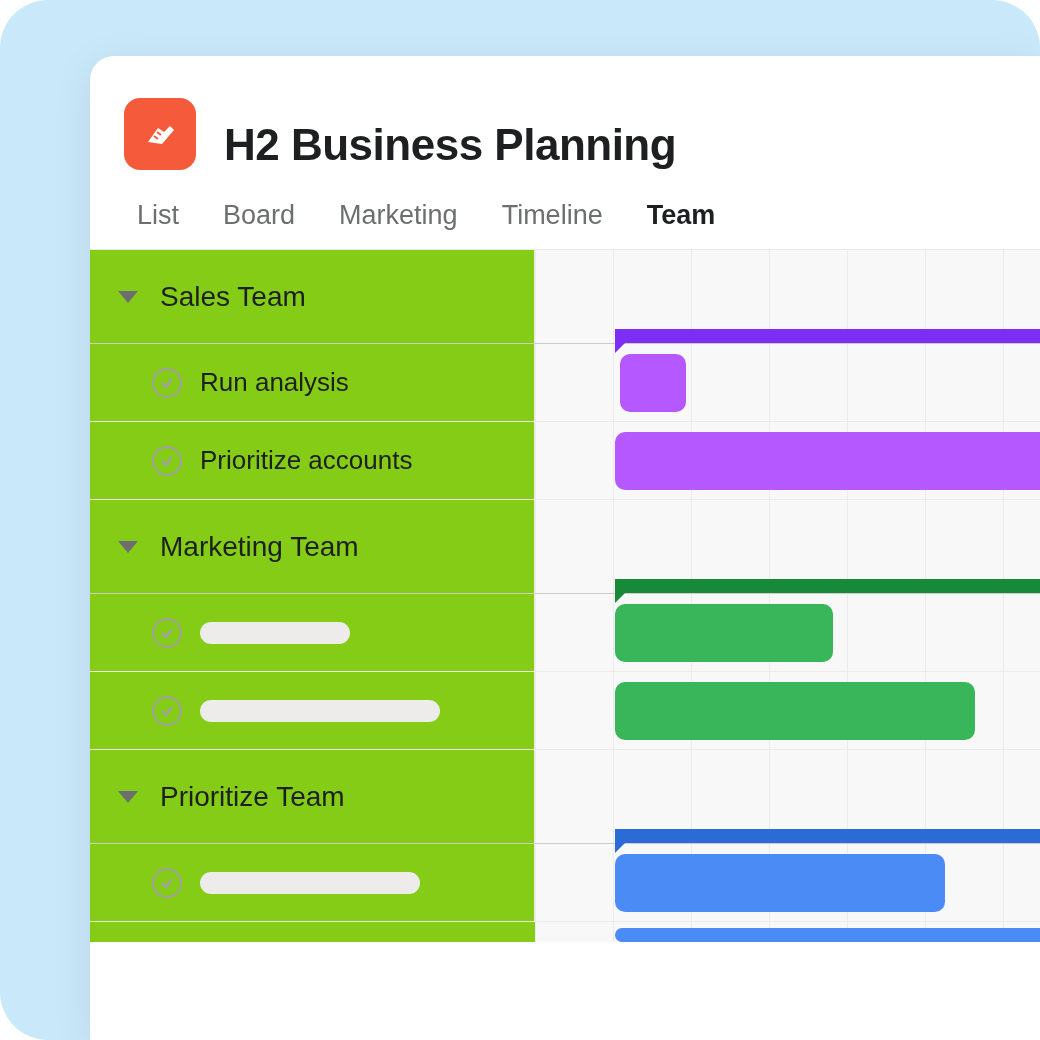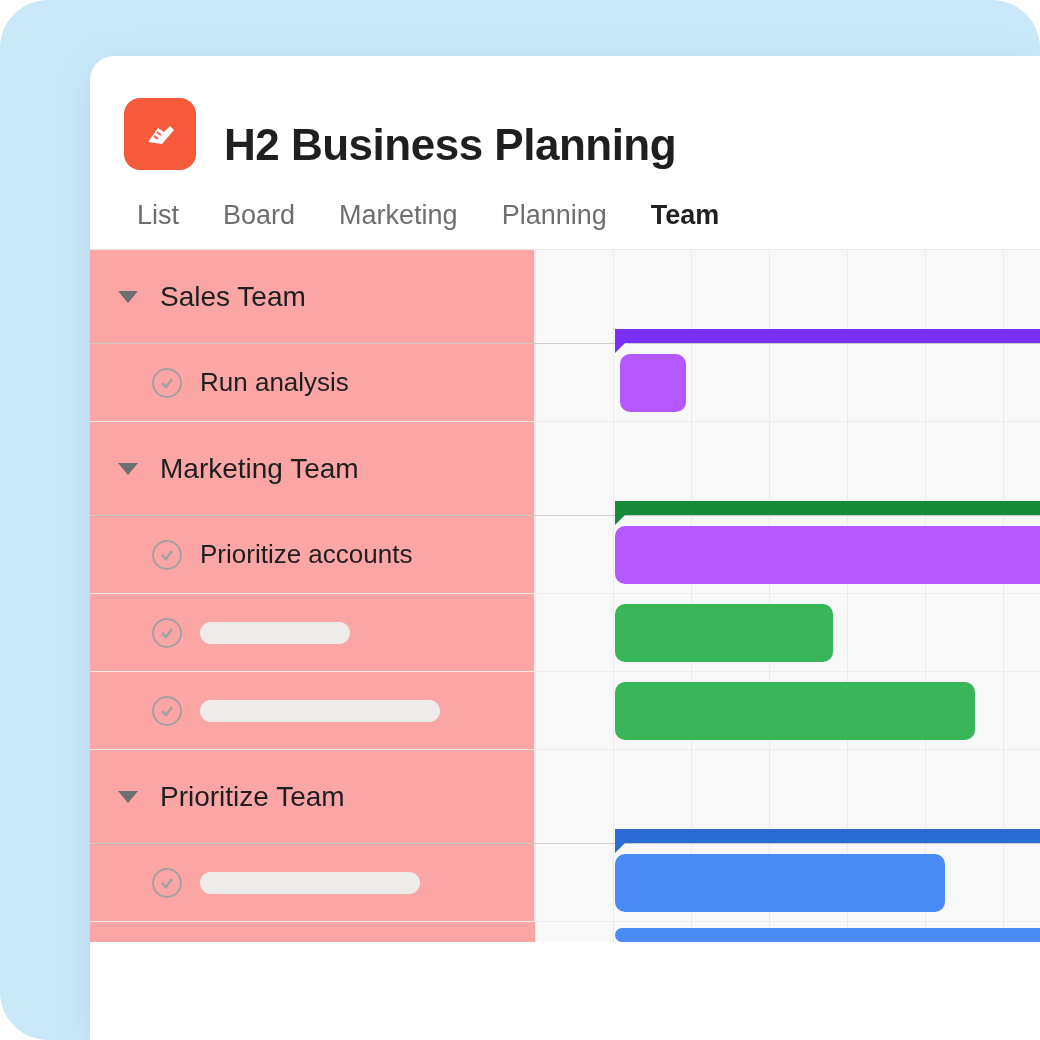--- a/index.html
+++ b/index.html
@@ -58,21 +58,21 @@
     position: absolute; top:0; bottom:0; width:1px; background:#edeae9;
   }
   .row {
     position: relative;
     height: 78px;
     border-bottom: 1px solid #edeae9;
   }
   .row.section { height: 94px; border-bottom: 1px solid #cfcbcb; }
   .row .label-area {
     position: absolute; left:0; top:0; bottom:0; width:445px;
-    background:#fca5a5;
+    background:#84cc16;
     display:flex; align-items:center;
     border-right: 1px solid #edeae9;
   }
   .section .label-area { padding-left: 28px; gap: 22px; }
   .task .label-area { padding-left: 62px; gap: 18px; }
   .caret {
     width:0; height:0;
     border-left: 10px solid transparent;
     border-right: 10px solid transparent;
     border-top: 12px solid #6d6e6f;
@@ -119,21 +119,21 @@
           <path d="M14 22 L18 25 M17 18 L21 21" stroke="#f55b3b" stroke-width="2"></path>
         </svg>
       </div>
       <div class="proj-title">H2 Business Planning</div>
     </div>
 
     <div class="tabs">
       <div class="tab">List</div>
       <div class="tab">Board</div>
       <div class="tab">Marketing</div>
-      <div class="tab">Planning</div>
+      <div class="tab">Timeline</div>
       <div class="tab active">Team</div>
     </div>
 
     <div class="gantt">
       <div class="gantt-bg">
         <div class="grid-line" style="left:0px"></div>
         <div class="grid-line" style="left:78px"></div>
         <div class="grid-line" style="left:156px"></div>
         <div class="grid-line" style="left:234px"></div>
         <div class="grid-line" style="left:312px"></div>
@@ -152,38 +152,38 @@
         <div class="label-area">
           <div class="check">
               <svg width="16" height="16" viewBox="0 0 16 16" fill="none">
                 <path d="M3 8 L7 12 L13 4" stroke-width="2.5"></path>
               </svg>
             </div>
           <div class="task-label">Run analysis</div>
         </div>
         <div class="bar purple" style="left:530px; width:66px;"></div>
       </div>
+      <div class="row task">
+        <div class="label-area">
+          <div class="check">
+              <svg width="16" height="16" viewBox="0 0 16 16" fill="none">
+                <path d="M3 8 L7 12 L13 4" stroke-width="2.5"></path>
+              </svg>
+            </div>
+          <div class="task-label">Prioritize accounts</div>
+        </div>
+        <div class="bar purple" style="left:525px; right:0; border-radius:10px 0 0 10px;"></div>
+      </div>
+
       <div class="row section">
         <div class="label-area">
           <div class="caret"></div>
           <div class="section-label">Marketing Team</div>
         </div>
         <div class="summary green-d" style="left:525px; right:0; top:auto; bottom:0; transform:none;"></div>
-      </div>
-
-      <div class="row task">
-        <div class="label-area">
-          <div class="check">
-              <svg width="16" height="16" viewBox="0 0 16 16" fill="none">
-                <path d="M3 8 L7 12 L13 4" stroke-width="2.5"></path>
-              </svg>
-            </div>
-          <div class="task-label">Prioritize accounts</div>
-        </div>
-        <div class="bar purple" style="left:525px; right:0; border-radius:10px 0 0 10px;"></div>
       </div>
       <div class="row task">
         <div class="label-area">
           <div class="check">
               <svg width="16" height="16" viewBox="0 0 16 16" fill="none">
                 <path d="M3 8 L7 12 L13 4" stroke-width="2.5"></path>
               </svg>
             </div>
           <div class="placeholder" style="width:150px"></div>
         </div>

